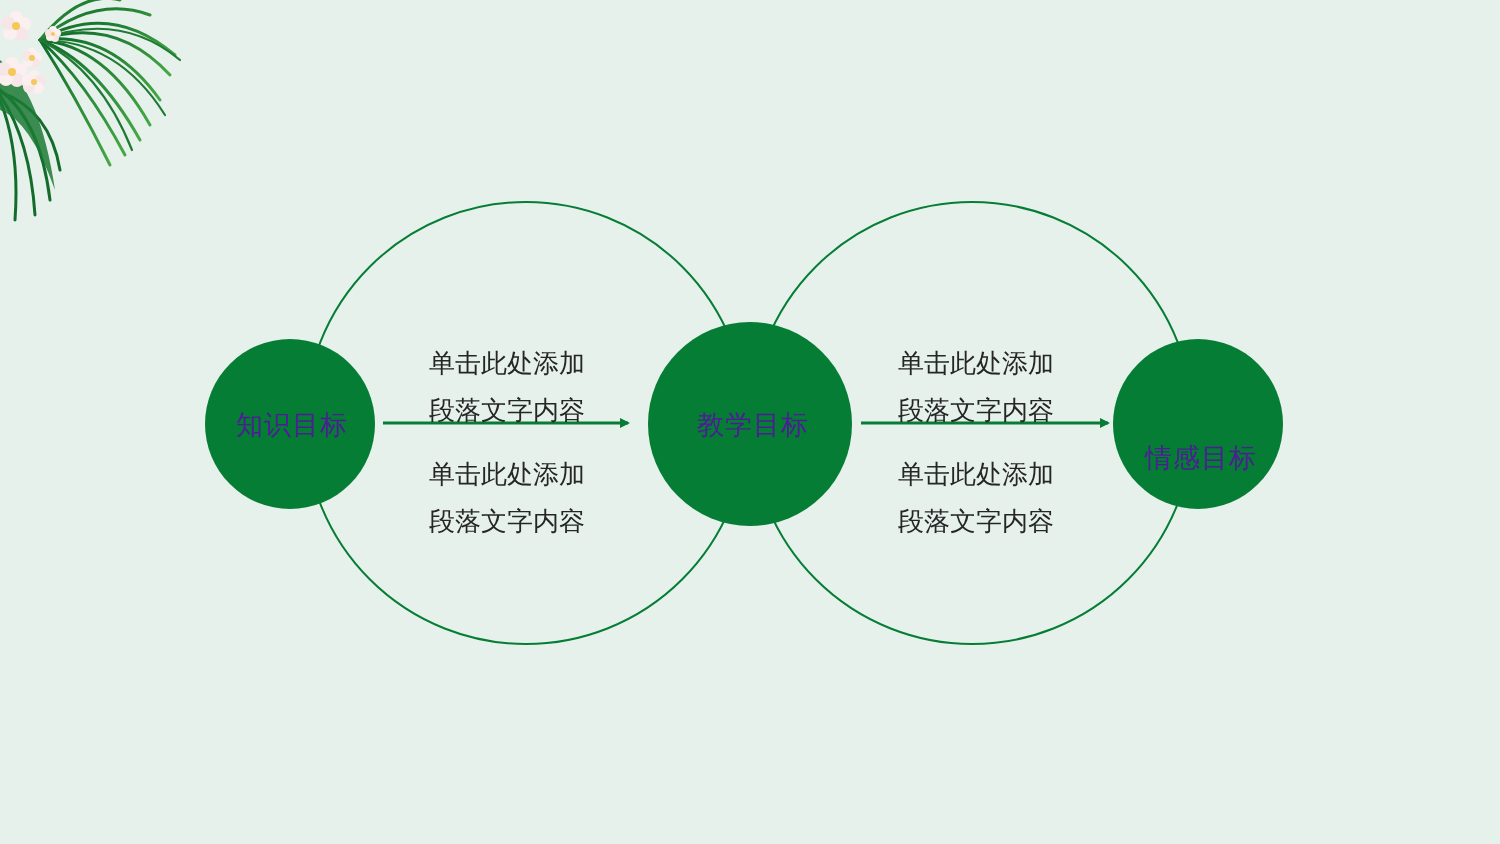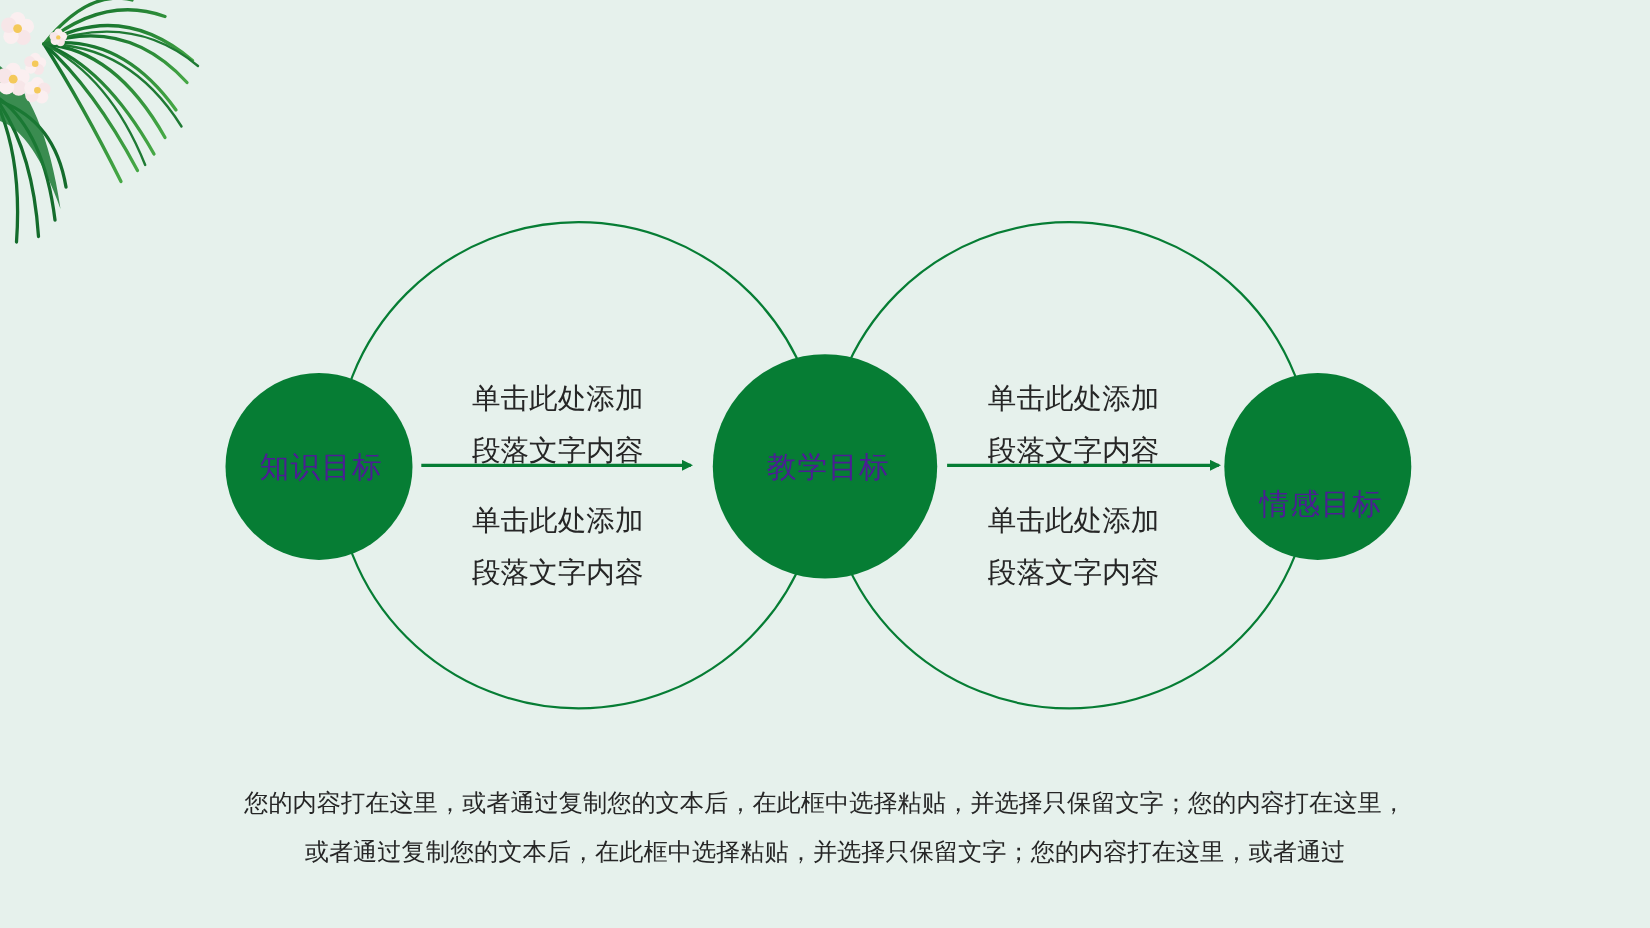--- a/index.html
+++ b/index.html
@@ -145,17 +145,13 @@
   </div>
   <div class="edge-text" style="left:976px; top:334px;">
     <span>单击此处添加</span>
     <span>段落文字内容</span>
   </div>
   <div class="edge-text" style="left:976px; top:445px;">
     <span>单击此处添加</span>
     <span>段落文字内容</span>
   </div>
 
-  <div class="body-text">
-    <span>您的内容打在这里，或者通过复制您的文本后，在此框中选择粘贴，并选择只保留文字；您的内容打在这里，</span>
-    <span>或者通过复制您的文本后，在此框中选择粘贴，并选择只保留文字；您的内容打在这里，或者通过</span>
-  </div>
 </div>
 
 </body></html>

